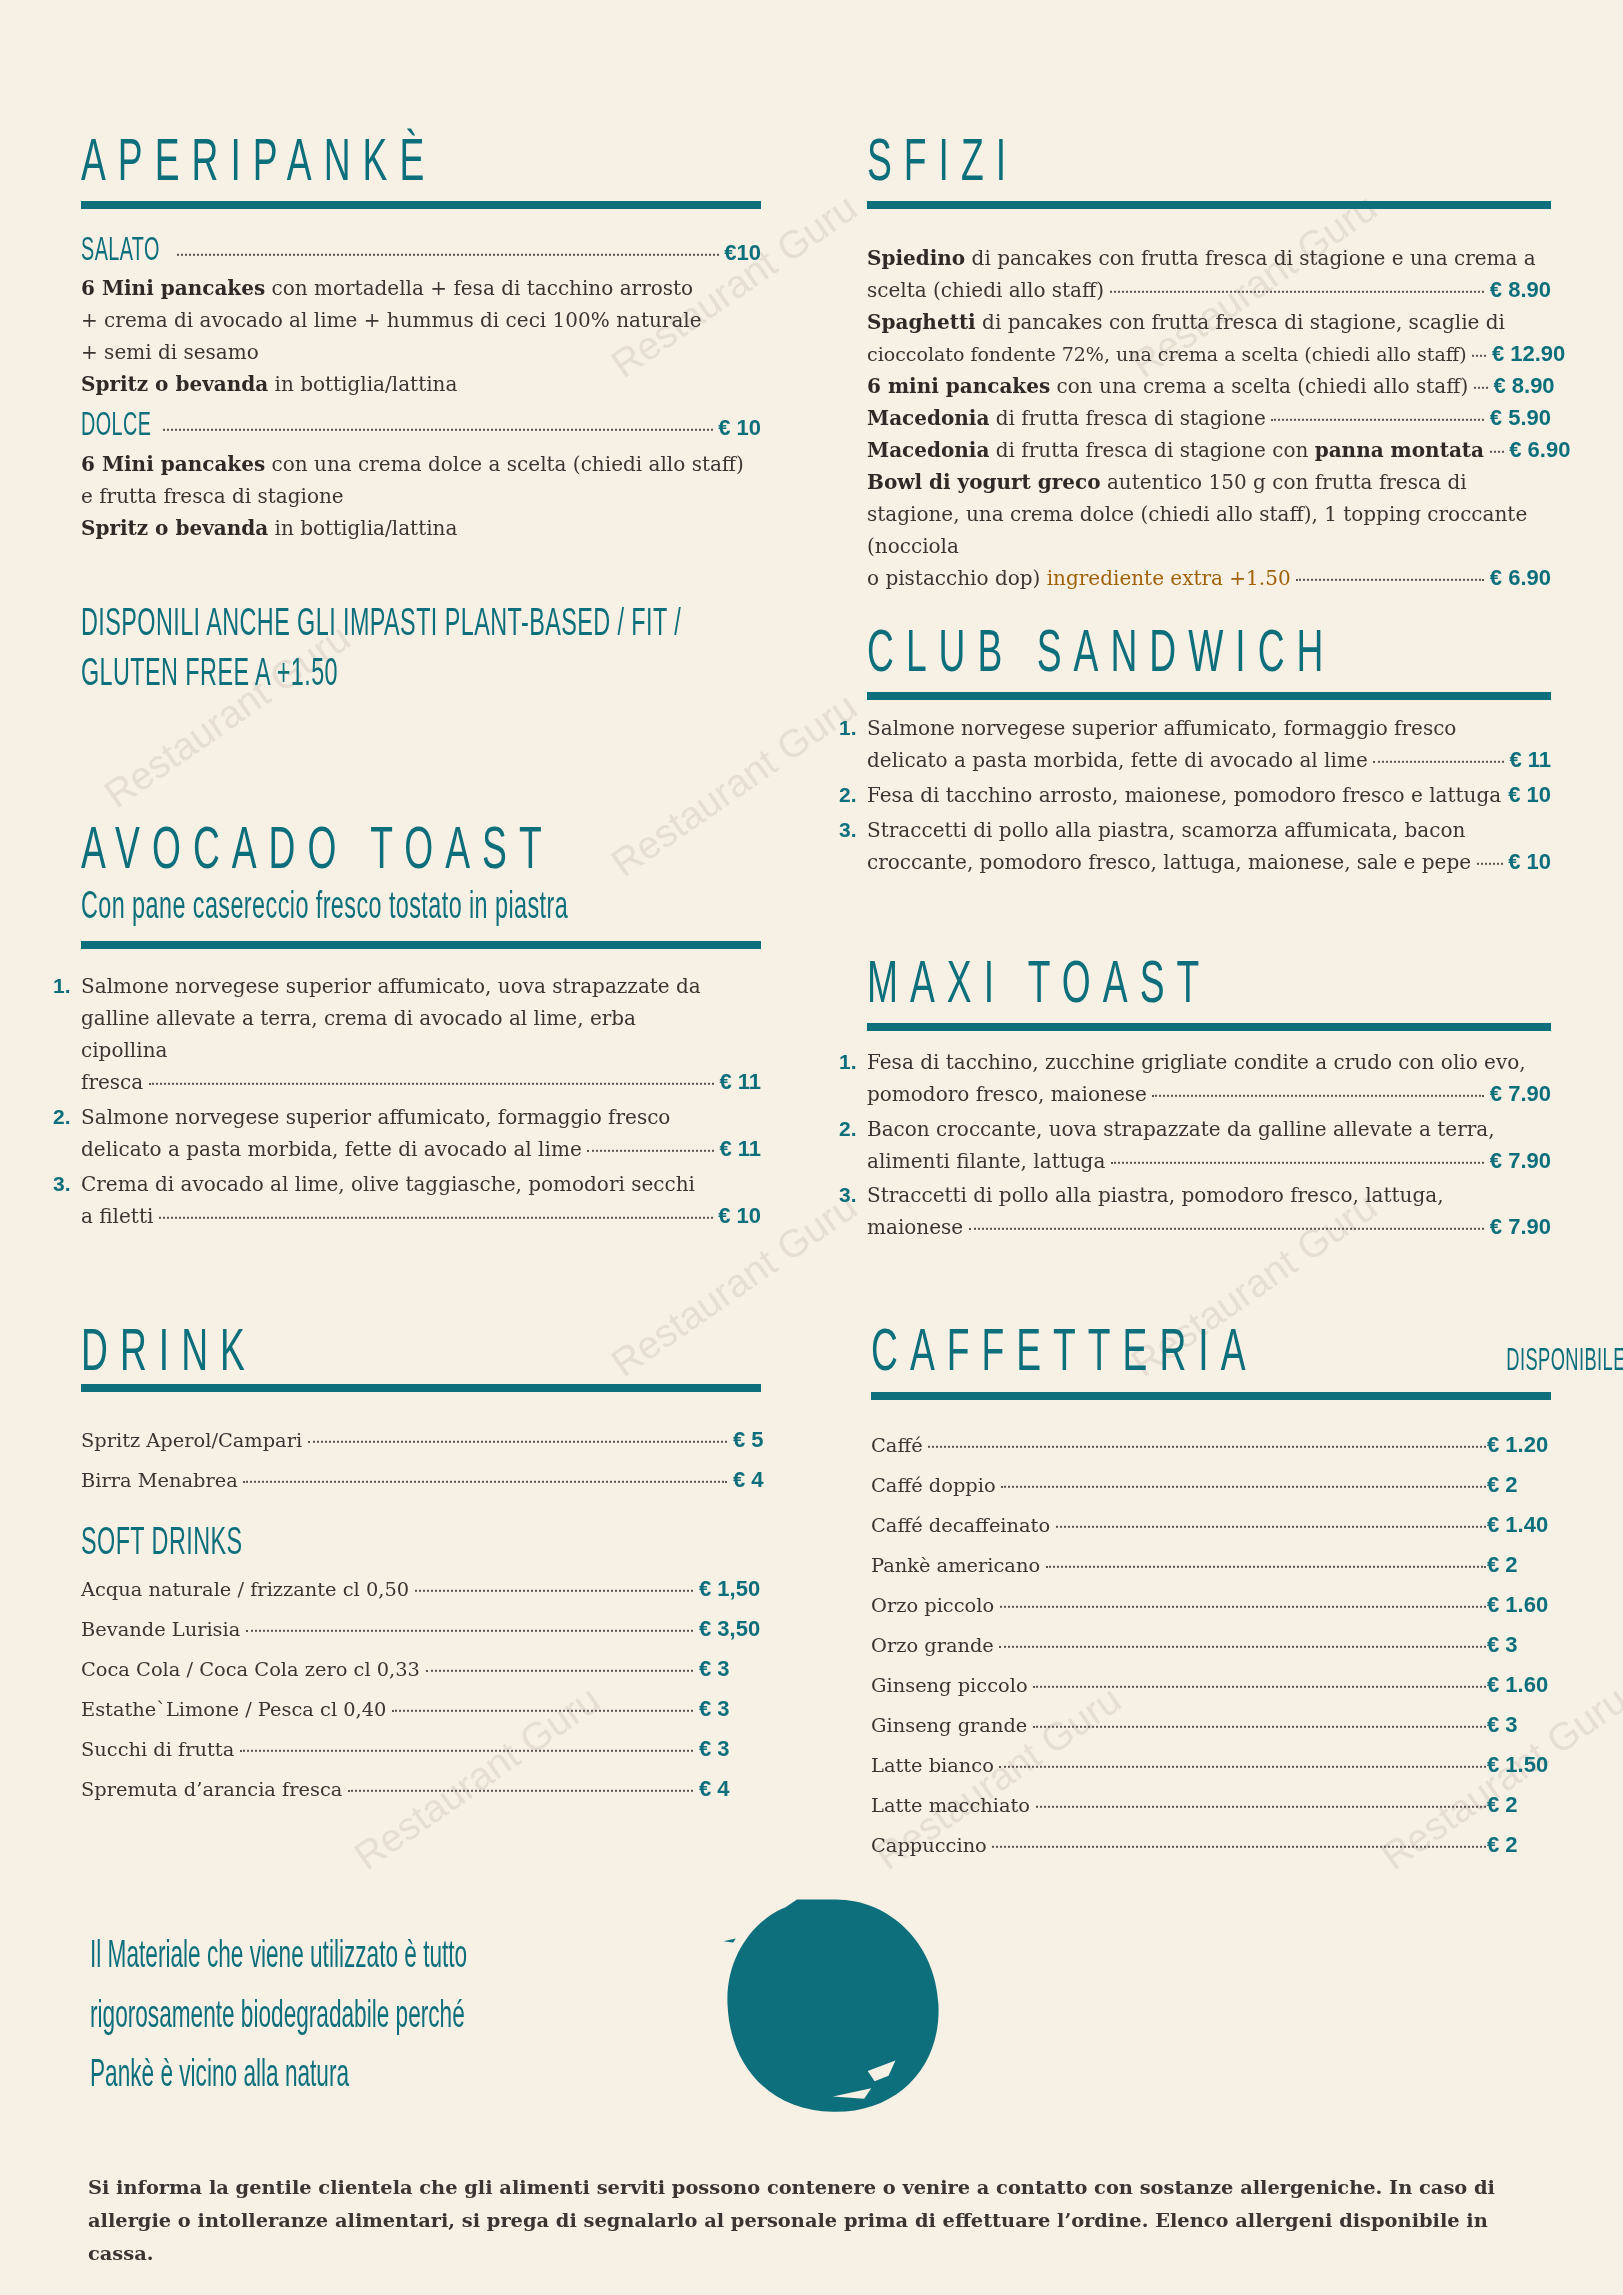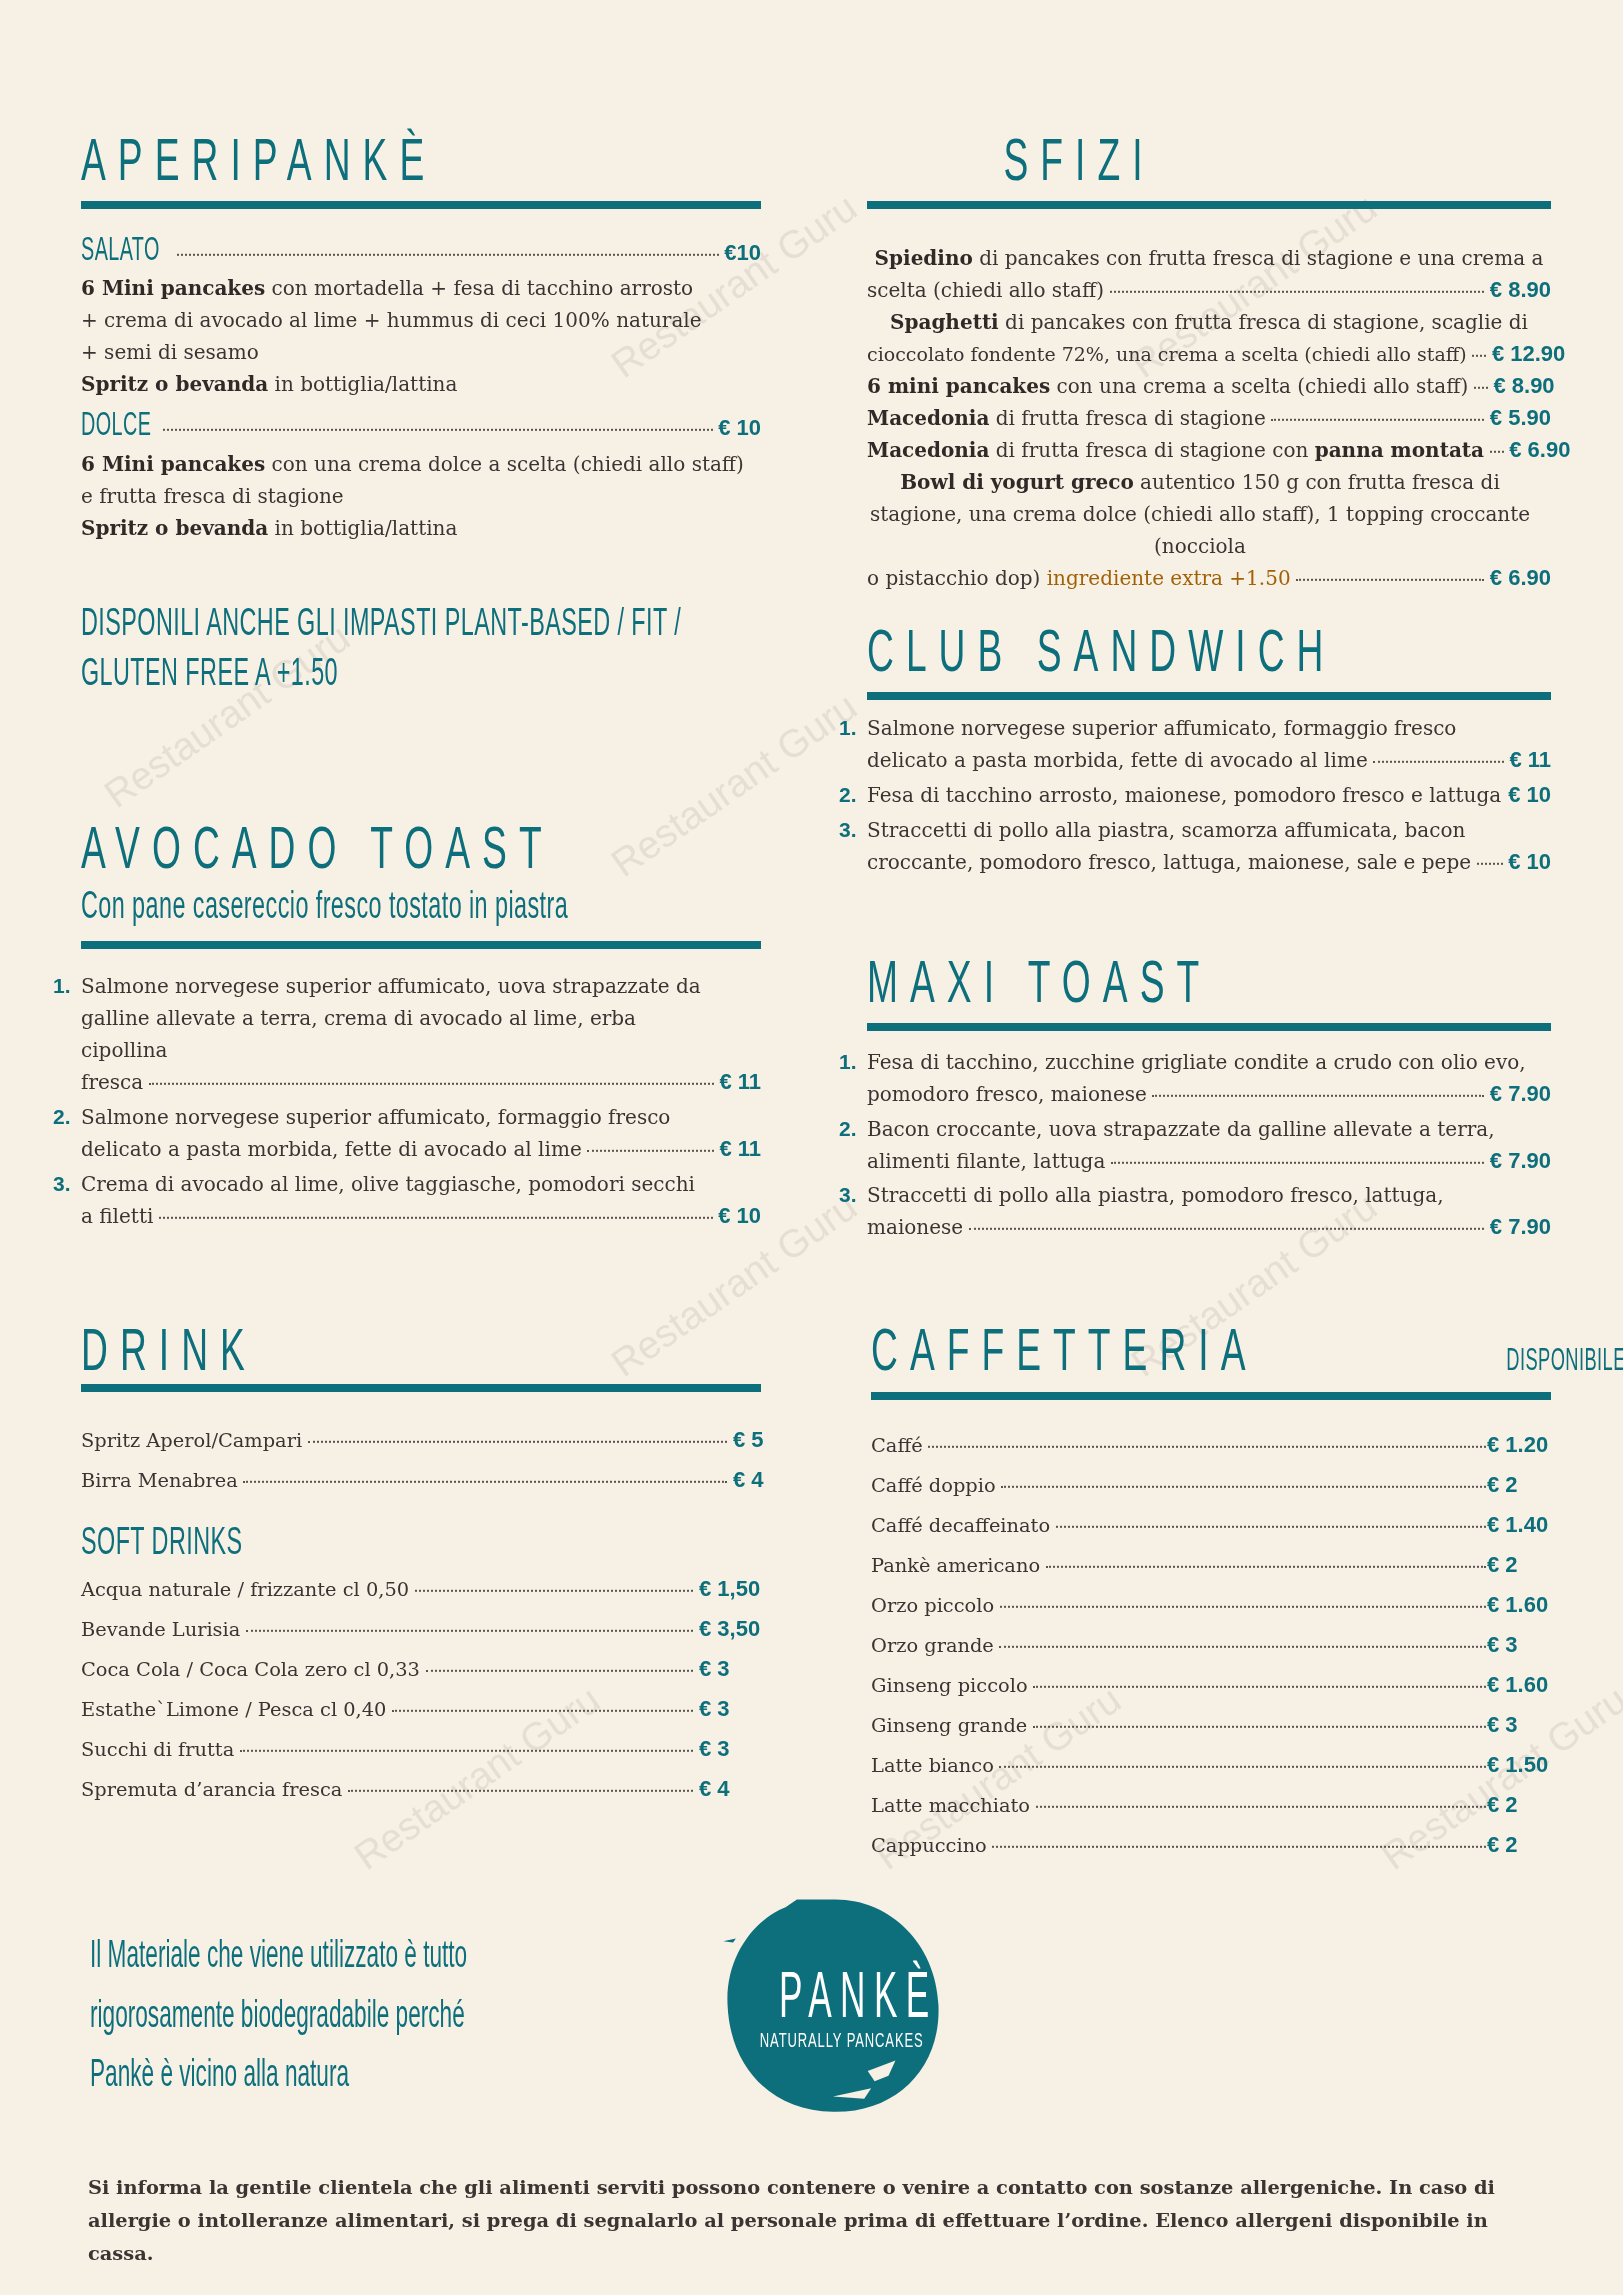--- a/index.html
+++ b/index.html
@@ -164,21 +164,21 @@
         <span class="price" style="width:62px;">€ 3</span>
       </div>
     <div class="row">
         <span class="lbl">Spremuta d’arancia fresca</span>
         <span class="dots"></span>
         <span class="price" style="width:62px;">€ 4</span>
       </div>
   </div>
 </section>
 
-<section class="col" style="left:867px; top:125px; width:684px;text-align:center;">
+<section class="col" style="left:867px; top:125px; width:684px;">
   <h1 class="h1">SFIZI</h1>
   <div class="rule" style="margin-top:7px;"></div>
   <div class="body-text" style="margin-top:33px;">
     <div>
       <div><b>Spiedino</b><span> di pancakes con frutta fresca di stagione e una crema a</span></div>
       <div class="row">
           <span class="lbl">scelta (chiedi allo staff)</span>
           <span class="dots"></span>
           <span class="price">€ 8.90</span>
         </div>
@@ -355,20 +355,16 @@
   <div class="note" style="margin-top:9.7px;">Pankè è vicino alla natura</div>
 </div>
 
 <div class="logo">
   <svg width="236" height="222" viewBox="0 0 340 320">
     <path d="M170 8 C250 6 318 70 322 160 C326 250 262 316 170 314 C80 312 22 250 18 160 C14 80 70 22 120 14 L100 20 L118 8 Z" fill="#0e6f7c"></path>
     <path d="M220 255 L260 240 L250 262 L230 270 Z" fill="#f7f0e5"></path>
     <path d="M170 292 L225 280 L215 295 Z" fill="#f7f0e5"></path>
     <path d="M12 68 L30 64 L26 70 Z" fill="#0e6f7c"></path>
   </svg>
-  <div style="position:absolute; left:0; top:64px; width:236px; text-align:center;">
-    <div style="font-family:'Liberation Sans',sans-serif; color:#fff; font-size:64px; letter-spacing:15.3px; transform:scaleX(0.55); white-space:nowrap; margin-left:14px;">PANKÈ</div>
-    <div style="font-family:'Liberation Sans',sans-serif; color:#fff; font-size:21px; letter-spacing:1.4px; transform:scaleX(0.62); white-space:nowrap; margin-top:-4.2px;">NATURALLY PANCAKES</div>
-  </div>
 </div>
 
 <div class="allergen">Si informa la gentile clientela che gli alimenti serviti possono contenere o venire a contatto con sostanze allergeniche. In caso di allergie o intolleranze alimentari, si prega di segnalarlo al personale prima di effettuare l’ordine. Elenco allergeni disponibile in cassa.</div>
 
 
 </body></html>

